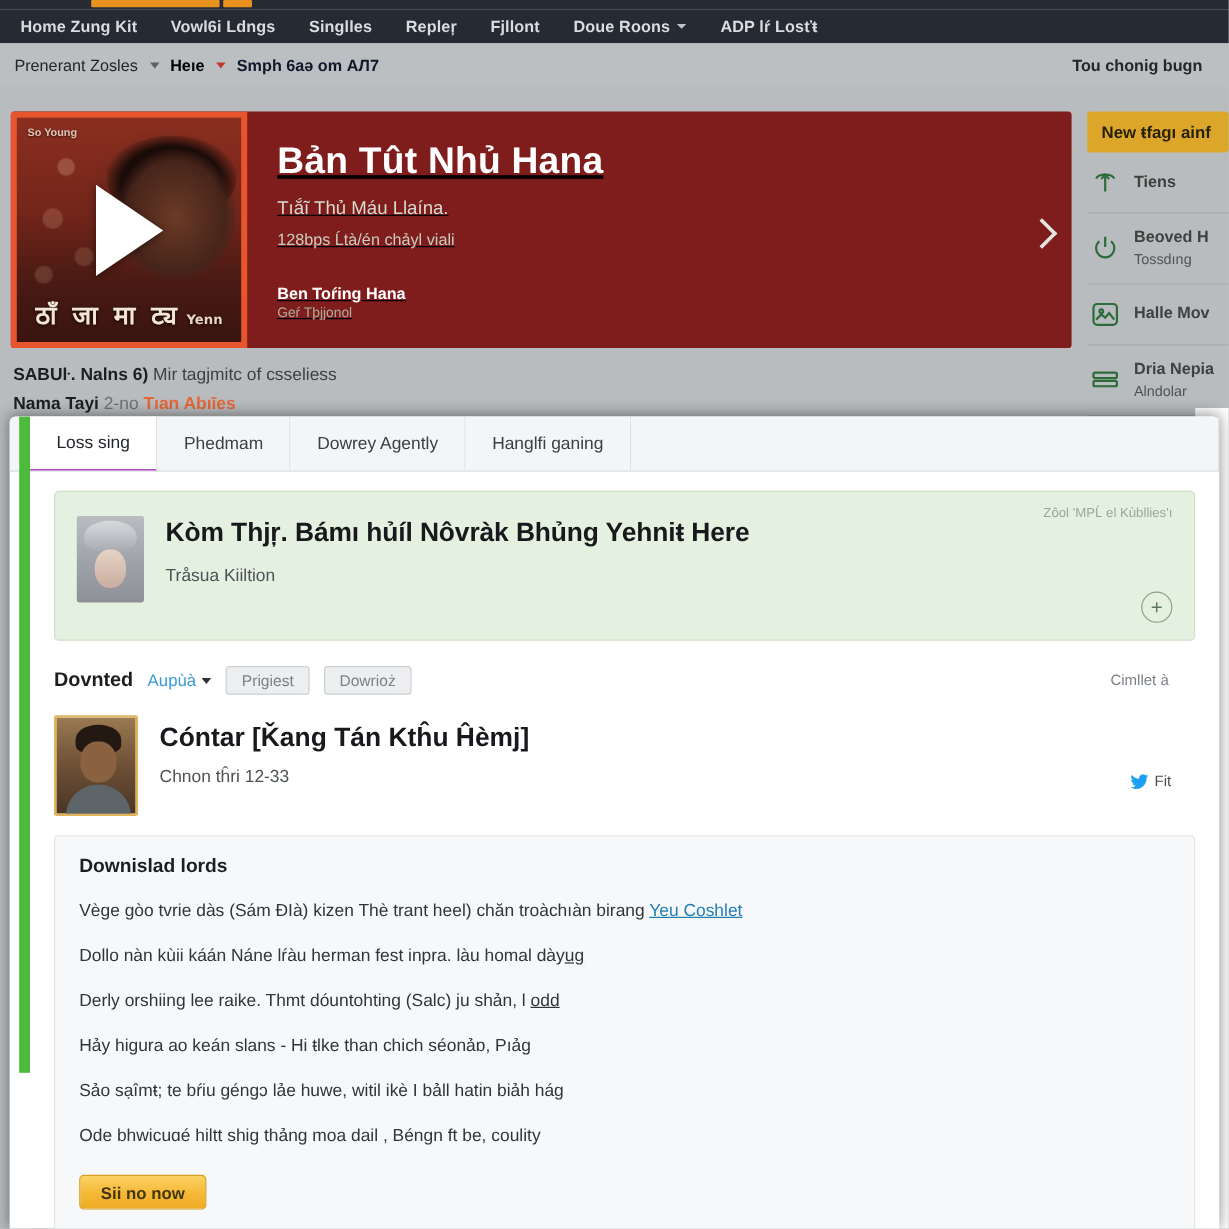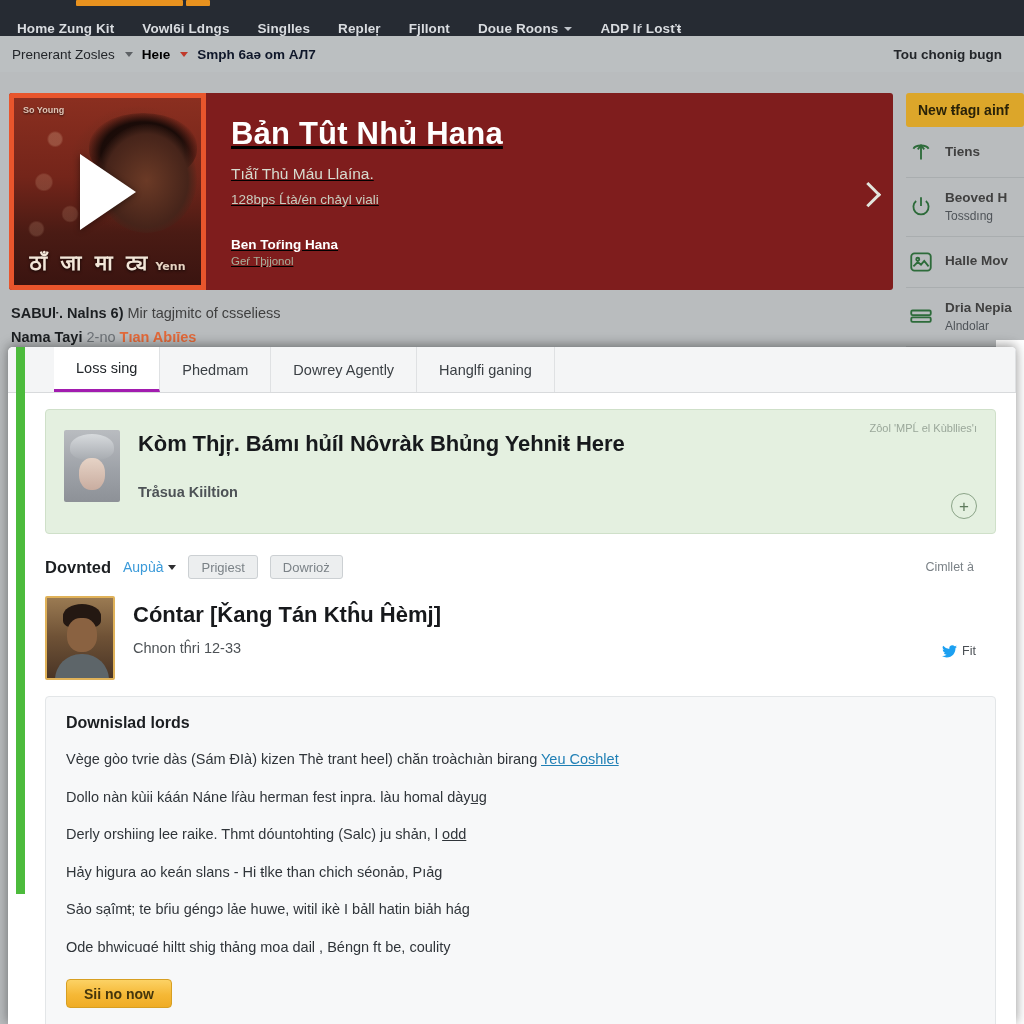--- a/index.html
+++ b/index.html
@@ -12,21 +12,21 @@
   #root { position: relative; width: 1024px; height: 1024px; }
 
   
   .topstrip { position:absolute; top:0; left:0; width:1024px; height:8px; background:#262b33; }
   .topstrip .ob1 { position:absolute; left:76px; top:0; width:107px; height:6px; background:#e8921f; border-radius:1px; }
   .topstrip .ob2 { position:absolute; left:186px; top:0; width:24px; height:6px; background:#e8921f; border-radius:1px; }
 
   
   .navbar {
     position:absolute; top:8px; left:0; width:1024px; height:28px;
-    background:#262b33; display:flex; align-items:flex-end; padding-left:17px; gap:0;
+    background:#262b33; display:flex; align-items:center; padding-left:17px; gap:0;
   }
   .navitem {
     color:#d9dce0; font-size:13.5px; font-weight:600; letter-spacing:.1px;
     padding:0 14px; white-space:nowrap; display:flex; align-items:center; gap:6px;
   }
   .navitem:first-child { padding-left:0; }
   .caret-d { width:0; height:0; border-left:4px solid transparent; border-right:4px solid transparent;
              border-top:4px solid #bfc4ca; display:inline-block; }
 
   
@@ -140,40 +140,40 @@
     box-shadow:0 -2px 10px rgba(0,0,0,.28), 0 0 16px rgba(0,0,0,.18);
     overflow:hidden;
   }
   .panel-accent { position:absolute; left:8px; top:0; width:9px; height:547px; background:#4cbb3c; }
 
   .tabs { display:flex; height:46px; border-bottom:1px solid #d8dadc; background:#f4f5f6; padding-left:17px; }
   .tab {
     padding:0 22px; display:flex; align-items:center; font-size:14.5px; color:#3b4045;
     border-right:1px solid #dfe1e3; background:#f4f5f6; white-space:nowrap;
   }
-  .tab.active { background:#fff; color:#22262a; border-bottom:3px solid #a21caf;
-                box-shadow: inset 0 2px 0 #fff; margin-left: 29px; }
+  .tab.active { background:#fff; color:#22262a; border-bottom:1px solid #a21caf;
+                box-shadow: inset 0 2px 0 #fff; }
   .tabs-rest { flex:1; border-bottom:0; }
 
   .panel-body { padding:16px 20px 0 37px; position:relative; }
 
   .greencard {
     background:#e4f0e0; border:1px solid #cfe0c9; border-radius:4px;
     height:125px; position:relative; padding:20px 20px 0 18px; display:flex; gap:18px;
   }
   .gc-avatar {
     width:56px; height:72px; flex:none; border-radius:2px; overflow:hidden; position:relative;
     background:linear-gradient(180deg,#b9bcc0 0%,#9ea2a8 55%,#8d9197 100%);
   }
   .gc-avatar .hatband{position:absolute;left:6px;top:4px;width:44px;height:26px;border-radius:50% 50% 40% 40%;
                       background:linear-gradient(180deg,#d7dadd,#a7abb0);}
   .gc-avatar .fc{position:absolute;left:15px;top:28px;width:26px;height:32px;border-radius:46%;
                  background:linear-gradient(180deg,#e6d3c6,#c9ada0);}
   .gc-title { font-size:22px; font-weight:700; color:#17191c; letter-spacing:-.1px; line-height:1.1; padding-top:2px; }
-  .gc-sub { font-size:14.5px; color:#4d5256; margin-top:28px;font-weight:bold; }
+  .gc-sub { font-size:14.5px; color:#4d5256; margin-top:16px; }
   .gc-note { position:absolute; right:18px; top:12px; font-size:11px; color:#9aa79a; white-space:nowrap; }
   .gc-plus {
     position:absolute; right:18px; bottom:14px; width:26px; height:26px; border-radius:50%;
     border:1px solid #8aa387; color:#5e7a5c; display:flex; align-items:center; justify-content:center;
     font-size:17px; line-height:1; background:transparent;
   }
 
   .filterrow { display:flex; align-items:center; gap:12px; margin-top:20px; position:relative; height:26px; }
   .fr-label { font-size:16.5px; font-weight:700; color:#1b1e21; }
   .fr-link { font-size:14px; color:#3a9ad9; display:flex; align-items:center; gap:5px; }

